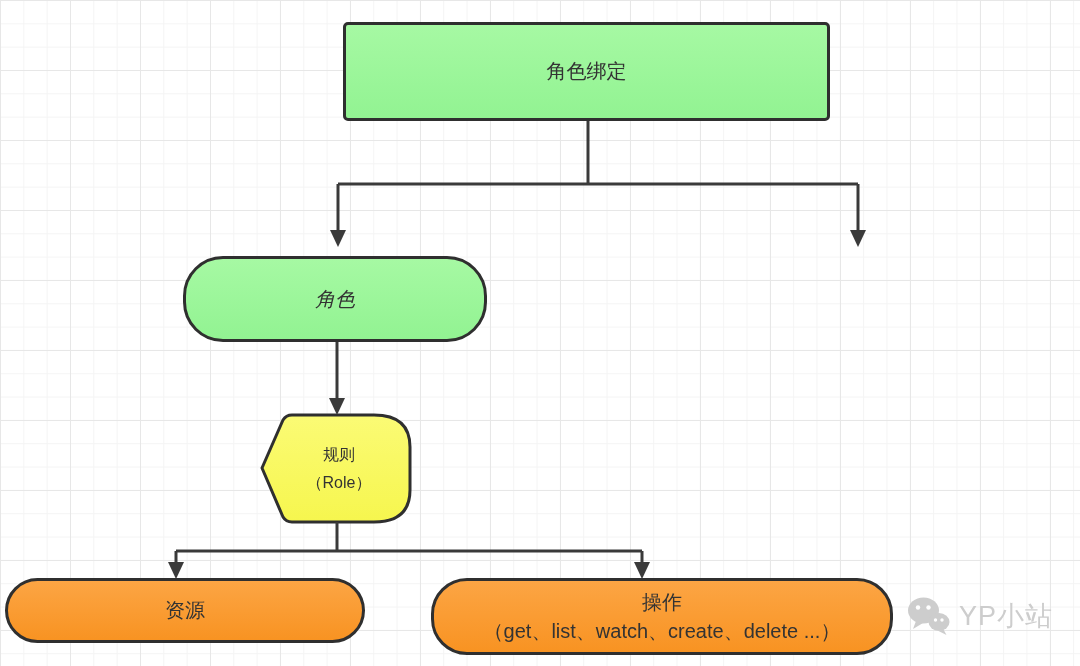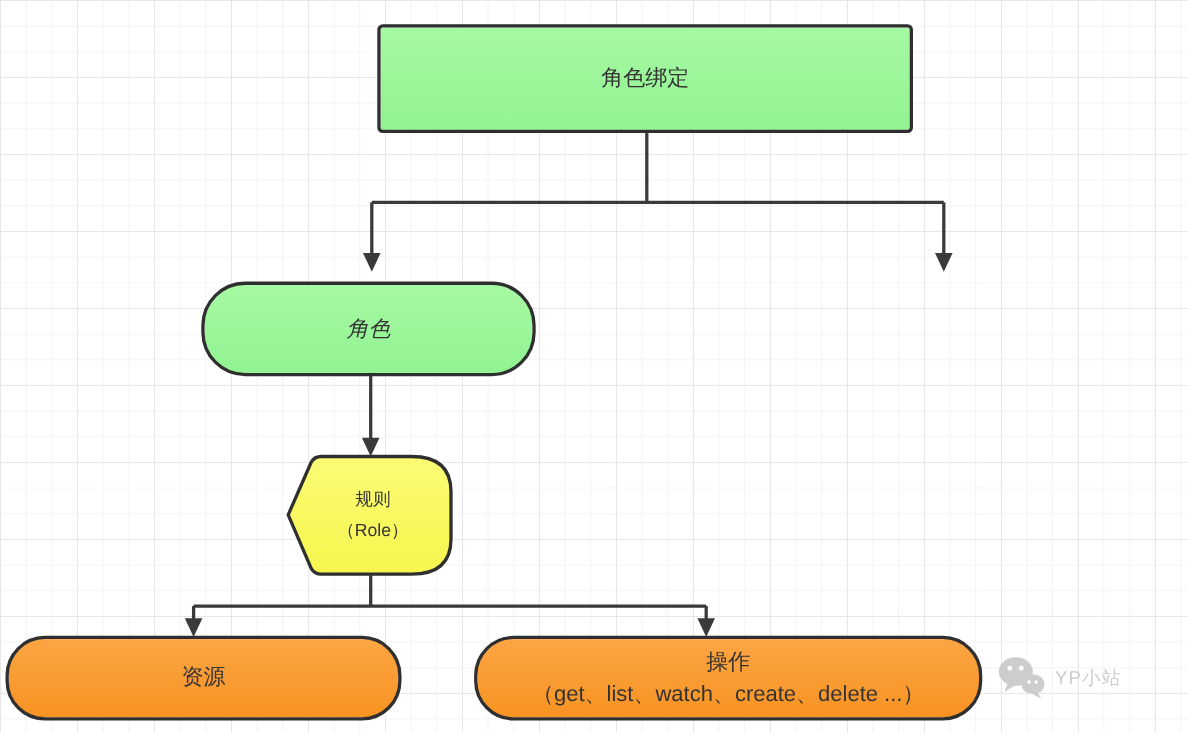--- a/index.html
+++ b/index.html
@@ -41,21 +41,21 @@
     font-size: 20px;
     line-height: 29px;
     white-space: nowrap;
   }
   .node-green  { background: linear-gradient(180deg, #a6f9a3 0%, #92f392 100%); }
   .node-orange { background: linear-gradient(180deg, #fca544 0%, #f89322 100%); }
 
   #node-rolebinding { left: 343px; top: 22px;  width: 487px; height: 99px; border-radius: 5px; }
   #node-role        { left: 183px; top: 256px; width: 304px; height: 86px; border-radius: 40px; font-style: italic; }
   #node-subject     { left: 650px; top: 248px; width: 423px; height: 86px; border-radius: 40px; }
-  #node-resource    { left: 5px;   top: 578px; width: 360px; height: 77px; border-radius: 36px; }
+  #node-resource    { left: 5px;   top: 578px; width: 360px; height: 65px; border-radius: 36px; }
   #node-action      { left: 431px; top: 578px; width: 462px; height: 77px; border-radius: 36px; }
 
   #node-rule-text {
     position: absolute;
     left: 268px; top: 434px;
     width: 142px; height: 70px;
     z-index: 2;
     display: flex;
     flex-direction: column;
     justify-content: center;
@@ -72,21 +72,21 @@
   #watermark {
     position: absolute;
     left: 906px; top: 596px;
     z-index: 3;
     display: flex;
     align-items: center;
     gap: 7px;
     color: #cdcdcd;
   }
   #watermark .wm-label {
-    font-size: 17px;
+    font-size: 27px;
     letter-spacing: 1px;
   }
 </style>
 </head>
 <body>
 
 <div id="canvas">
 
   <svg id="edge-layer" width="1080" height="666" viewBox="0 0 1080 666">
     <defs>

